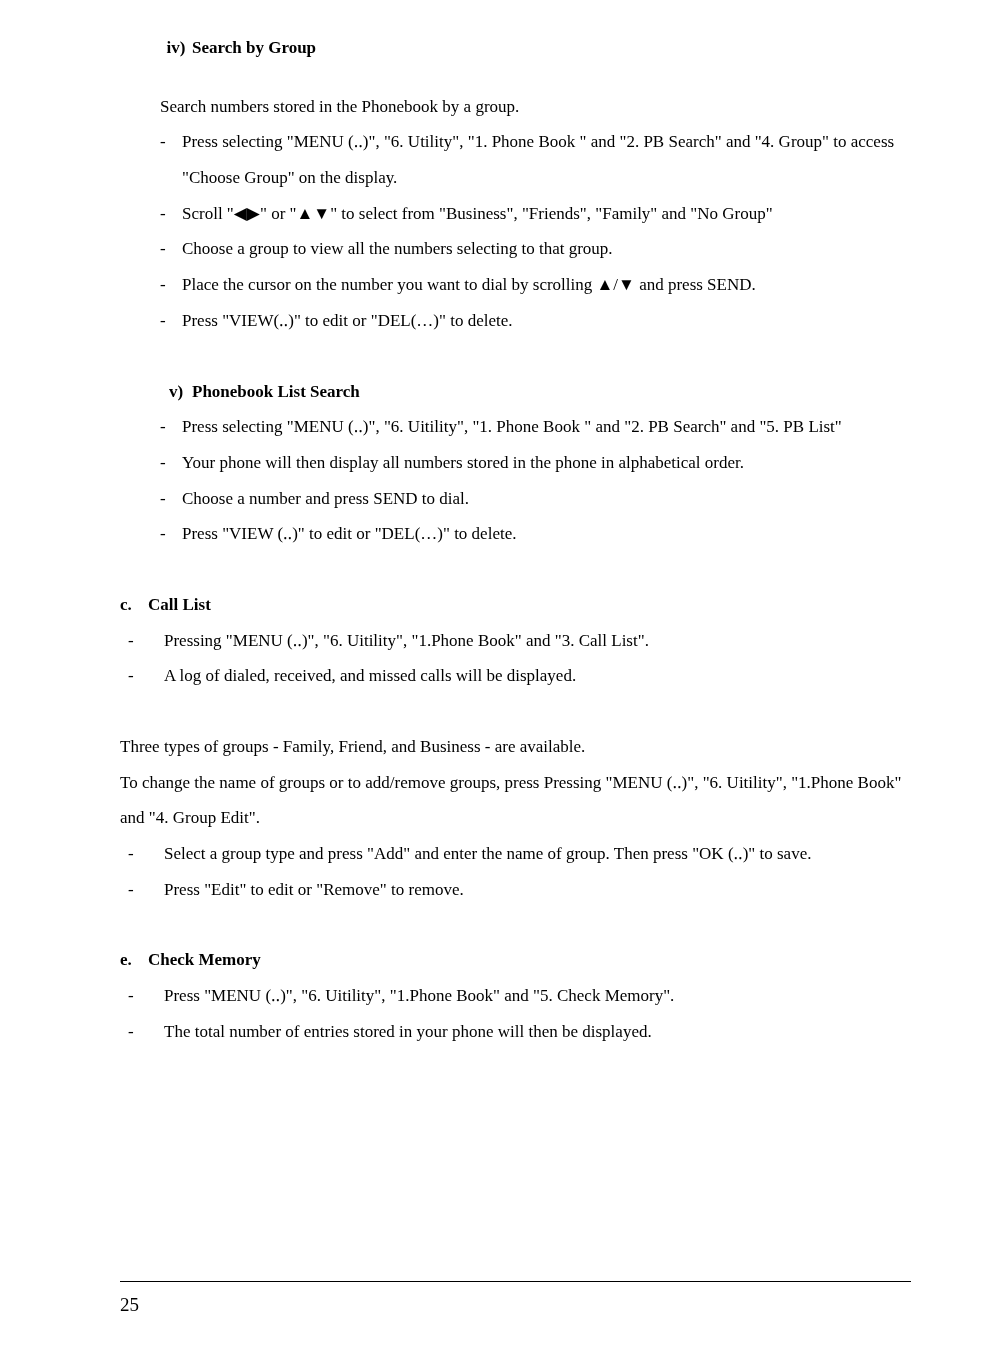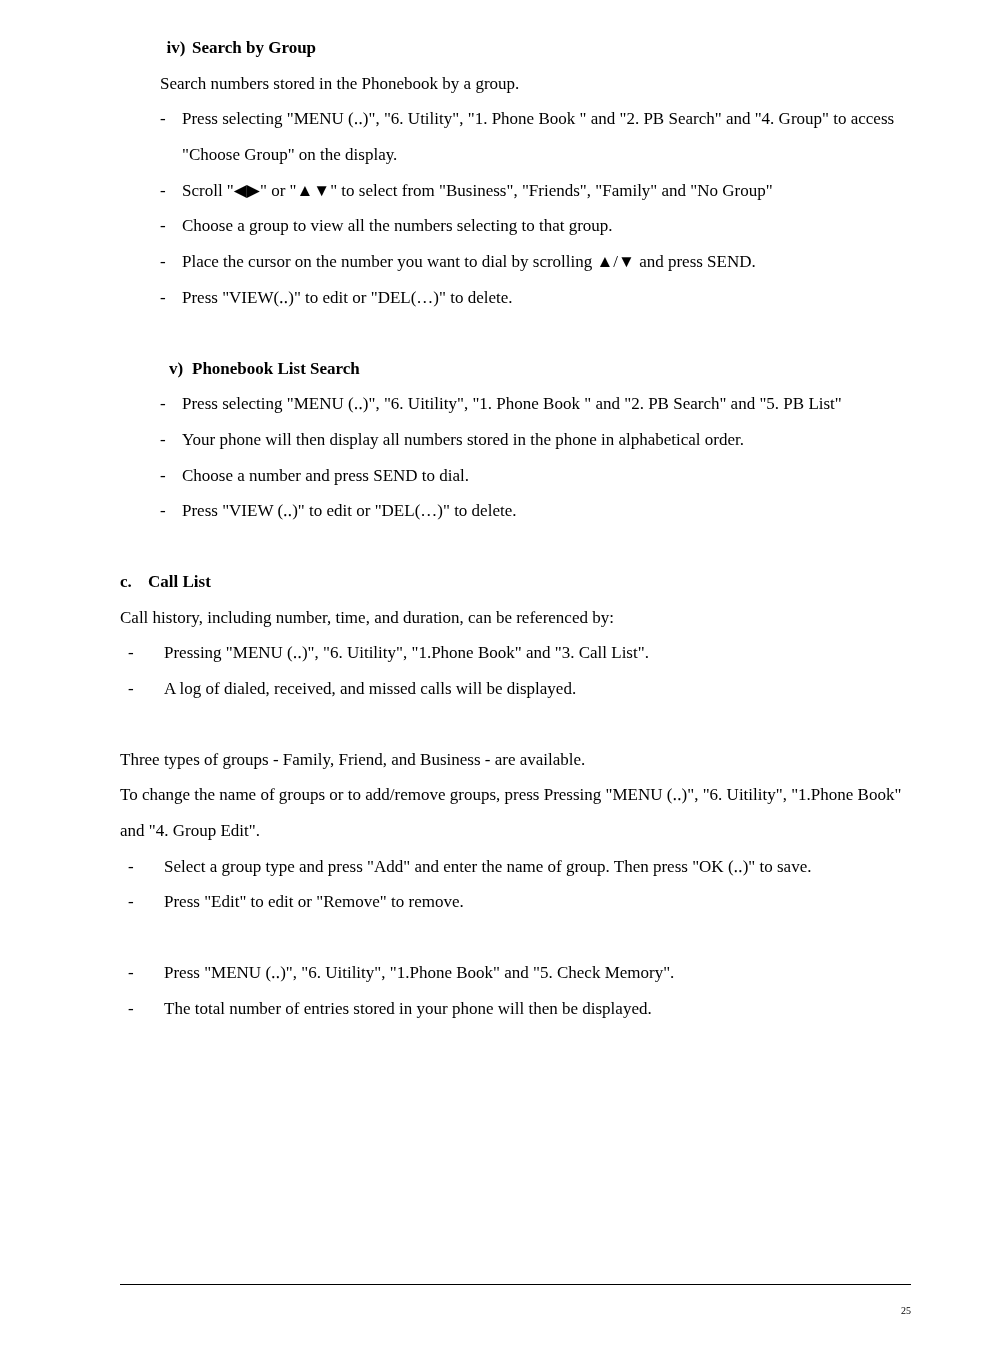--- a/index.html
+++ b/index.html
@@ -26,20 +26,21 @@
       font-weight: bold;
       padding-left: 40px;
     }
     .sub-heading .num {
       display: inline-block;
       width: 32px;
       text-align: center;
     }
     .sub-intro {
       padding-left: 40px;
+      margin-top: 23px;
     }
     .step-list {
       padding-left: 40px;
     }
     .step-item {
       display: flex;
     }
     .step-dash {
       width: 22px;
       flex-shrink: 0;
@@ -71,23 +72,23 @@
     }
     .section-text {
       flex: 1;
     }
     .footer {
       position: absolute;
       bottom: 36px;
       left: 120px;
       right: 95px;
       border-top: 1px solid #000;
-      text-align: right;
-      padding-top: 20px;
-      font-size: 10px;
+      text-align: left;
+      padding-top: 12px;
+      font-size: 19px;
       line-height: 1.2;
     }
   </style>
 </head>
 <body>
 
 <div class="content">
 
   <div class="sub-heading">
     <span class="num">iv)</span><span>Search by Group</span>
@@ -138,21 +139,20 @@
         <div class="step-dash">-</div>
         <div class="step-text">Press "VIEW (‥)" to edit or "DEL(…)" to delete.</div>
       </div>
   </div>
 
   <div class="spacer"></div>
 
   <div class="section-heading">
     <span class="letter">c.</span><span>Call List</span>
   </div>
-  <div class="section-intro">Call history, including number, time, and duration, can be referenced by:</div>
   <div class="section-list">
     <div class="section-item">
         <div class="section-dash">-</div>
         <div class="section-text">Pressing "MENU (‥)", "6. Uitility", "1.Phone Book" and "3. Call List".</div>
       </div>
     <div class="section-item">
         <div class="section-dash">-</div>
         <div class="section-text">A log of dialed, received, and missed calls will be displayed.</div>
       </div>
   </div>
@@ -167,20 +167,23 @@
         <div class="section-text">Select a group type and press "Add" and enter the name of group.    Then press "OK (‥)" to save.</div>
       </div>
     <div class="section-item">
         <div class="section-dash">-</div>
         <div class="section-text">Press "Edit" to edit or "Remove" to remove.</div>
       </div>
   </div>
 
   <div class="spacer"></div>
 
+  <div class="section-heading">
+    <span class="letter">e.</span><span>Check Memory</span>
+  </div>
   <div class="section-list">
     <div class="section-item">
         <div class="section-dash">-</div>
         <div class="section-text">Press "MENU (‥)", "6. Uitility", "1.Phone Book" and "5. Check Memory".</div>
       </div>
     <div class="section-item">
         <div class="section-dash">-</div>
         <div class="section-text">The total number of entries stored in your phone will then be displayed.</div>
       </div>
   </div>

